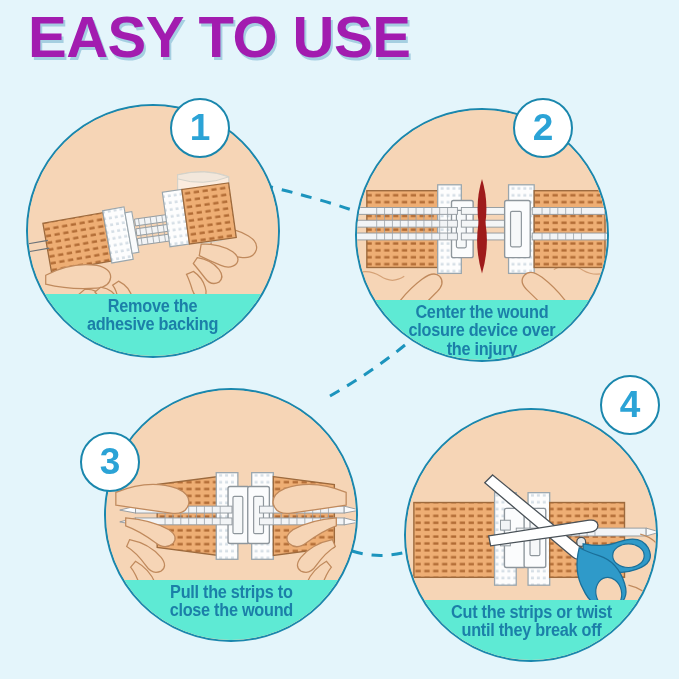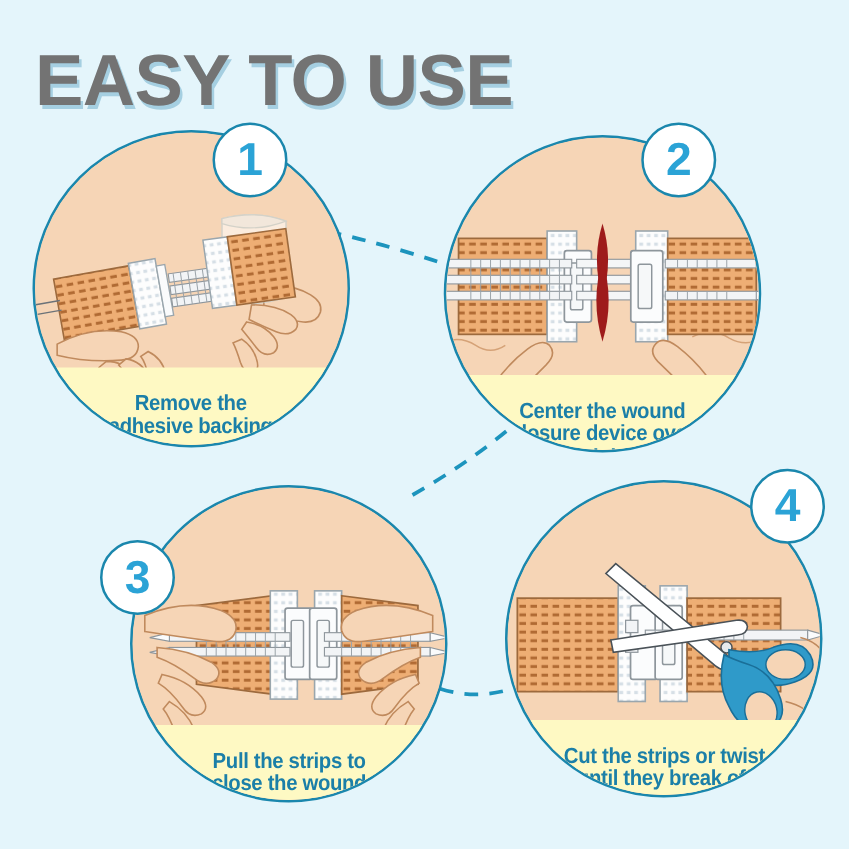--- a/index.html
+++ b/index.html
@@ -19,25 +19,25 @@
     width: 679px;
     height: 679px;
     background: #e4f5fb;
     overflow: hidden;
   }
 
   
   #title {
     position: absolute;
     left: 28px;
-    top: 36px;
+    top: 8px;
     font-size: 58px;
     font-weight: bold;
     letter-spacing: -0.5px;
-    color: #737373;
+    color: #a21caf;
     text-shadow: 2px 3px 0 rgba(20,120,165,0.30);
     line-height: 1.0;
     white-space: nowrap;
   }
 
   
   #connectors {
     position: absolute;
     left: 0; top: 0;
     width: 679px; height: 679px;
@@ -56,25 +56,25 @@
   .scene {
     position: absolute;
     left: 0; top: 0;
     width: 100%; height: 100%;
   }
   .caption-band {
     position: absolute;
     left: 0;
     right: 0;
     bottom: 0;
-    background: #fef9c3;
+    background: #5eead4;
     display: flex;
     align-items: flex-start;
     justify-content: center;
-    padding-top: 19px;
+    padding-top: 3px;
     box-sizing: border-box;
   }
   .caption-text {
     color: #1b7fa8;
     font-size: 17.5px;
     font-weight: bold;
     line-height: 1.05;
     text-align: center;
     letter-spacing: -0.3px;
     transform: scaleX(0.93);
@@ -101,21 +101,21 @@
     font-size: 37px;
     font-weight: bold;
     line-height: 1;
     transform: translateY(-1px);
   }
 
   
   #step1 { left: 26px;  top: 104px; width: 254px; height: 254px; }
   #step2 { left: 355px; top: 108px; width: 254px; height: 254px; }
   #step3 { left: 104px; top: 388px; width: 254px; height: 254px; }
-  #step4 { left: 404px; top: 384px; width: 254px; height: 254px; }
+  #step4 { left: 404px; top: 408px; width: 254px; height: 254px; }
 
   #badge1 { left: 170px; top: 98px; }
   #badge2 { left: 513px; top: 98px; }
   #badge3 { left: 80px;  top: 432px; }
   #badge4 { left: 600px; top: 375px; }
 
   #step1 .caption-band { height: 62px; }
   #step2 .caption-band { height: 60px; }
   #step3 .caption-band { height: 60px; }
   #step4 .caption-band { height: 60px; }

